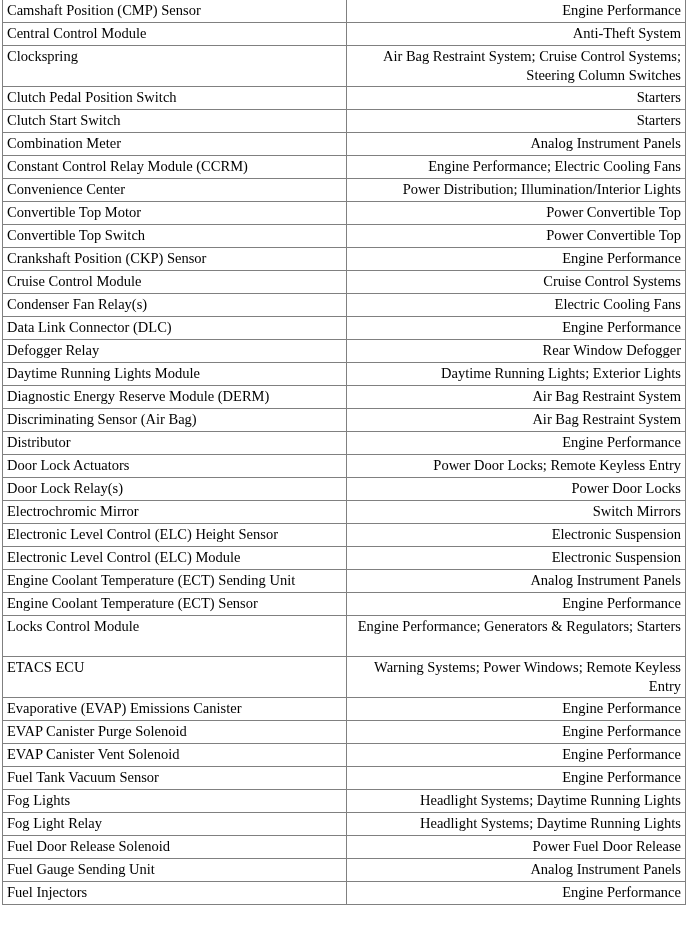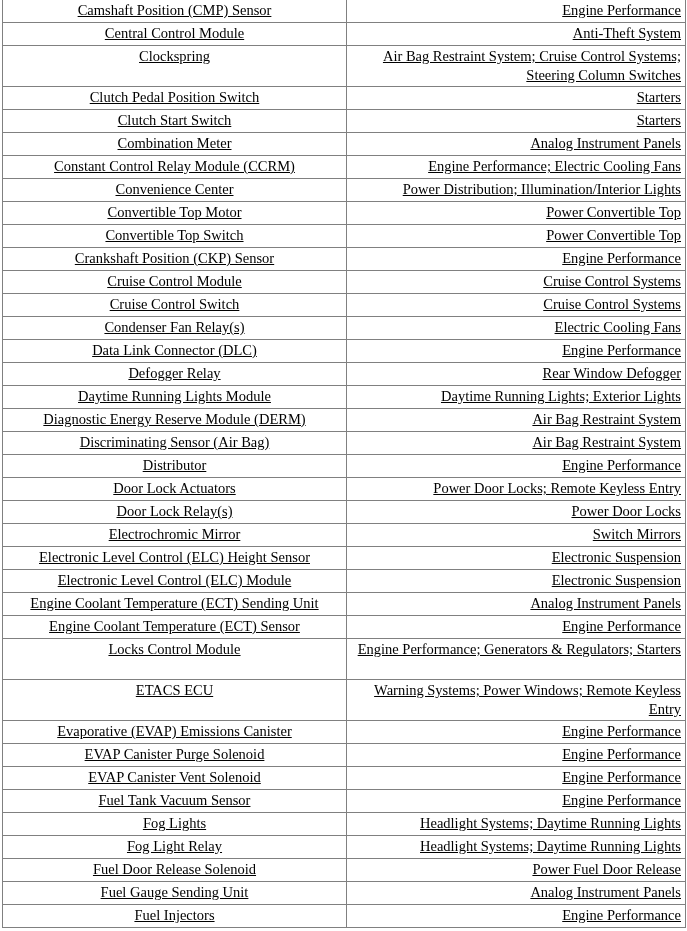--- a/index.html
+++ b/index.html
@@ -37,26 +37,24 @@
     border-left: 1px solid #808080;
     border-right: 1px solid #808080;
     font-size: 14.5px;
     line-height: 19px;
     padding: 1px 4px 1px 4px;
     vertical-align: top;
     background: #ffffff;
     overflow: hidden;
   }
   td.cell-component {
-    text-align: center;
-    text-decoration: underline;
+    text-align: left;
   }
   td.cell-system {
     text-align: right;
-    text-decoration: underline;
   }
   
   tr.row-tall td {
     height: 38px;
   }
   tr.row-short td {
     height: 20px;
   }
   tr.row-first td {
     border-top: none;
@@ -114,24 +112,20 @@
         </tr>
         <tr class="row-short">
           <td class="cell-component">Crankshaft Position (CKP) Sensor</td>
           <td class="cell-system">Engine Performance</td>
         </tr>
         <tr class="row-short">
           <td class="cell-component">Cruise Control Module</td>
           <td class="cell-system">Cruise Control Systems</td>
         </tr>
         <tr class="row-short">
-          <td class="cell-component">Cruise Control Switch</td>
-          <td class="cell-system">Cruise Control Systems</td>
-        </tr>
-        <tr class="row-short">
           <td class="cell-component">Condenser Fan Relay(s)</td>
           <td class="cell-system">Electric Cooling Fans</td>
         </tr>
         <tr class="row-short">
           <td class="cell-component">Data Link Connector (DLC)</td>
           <td class="cell-system">Engine Performance</td>
         </tr>
         <tr class="row-short">
           <td class="cell-component">Defogger Relay</td>
           <td class="cell-system">Rear Window Defogger</td>

